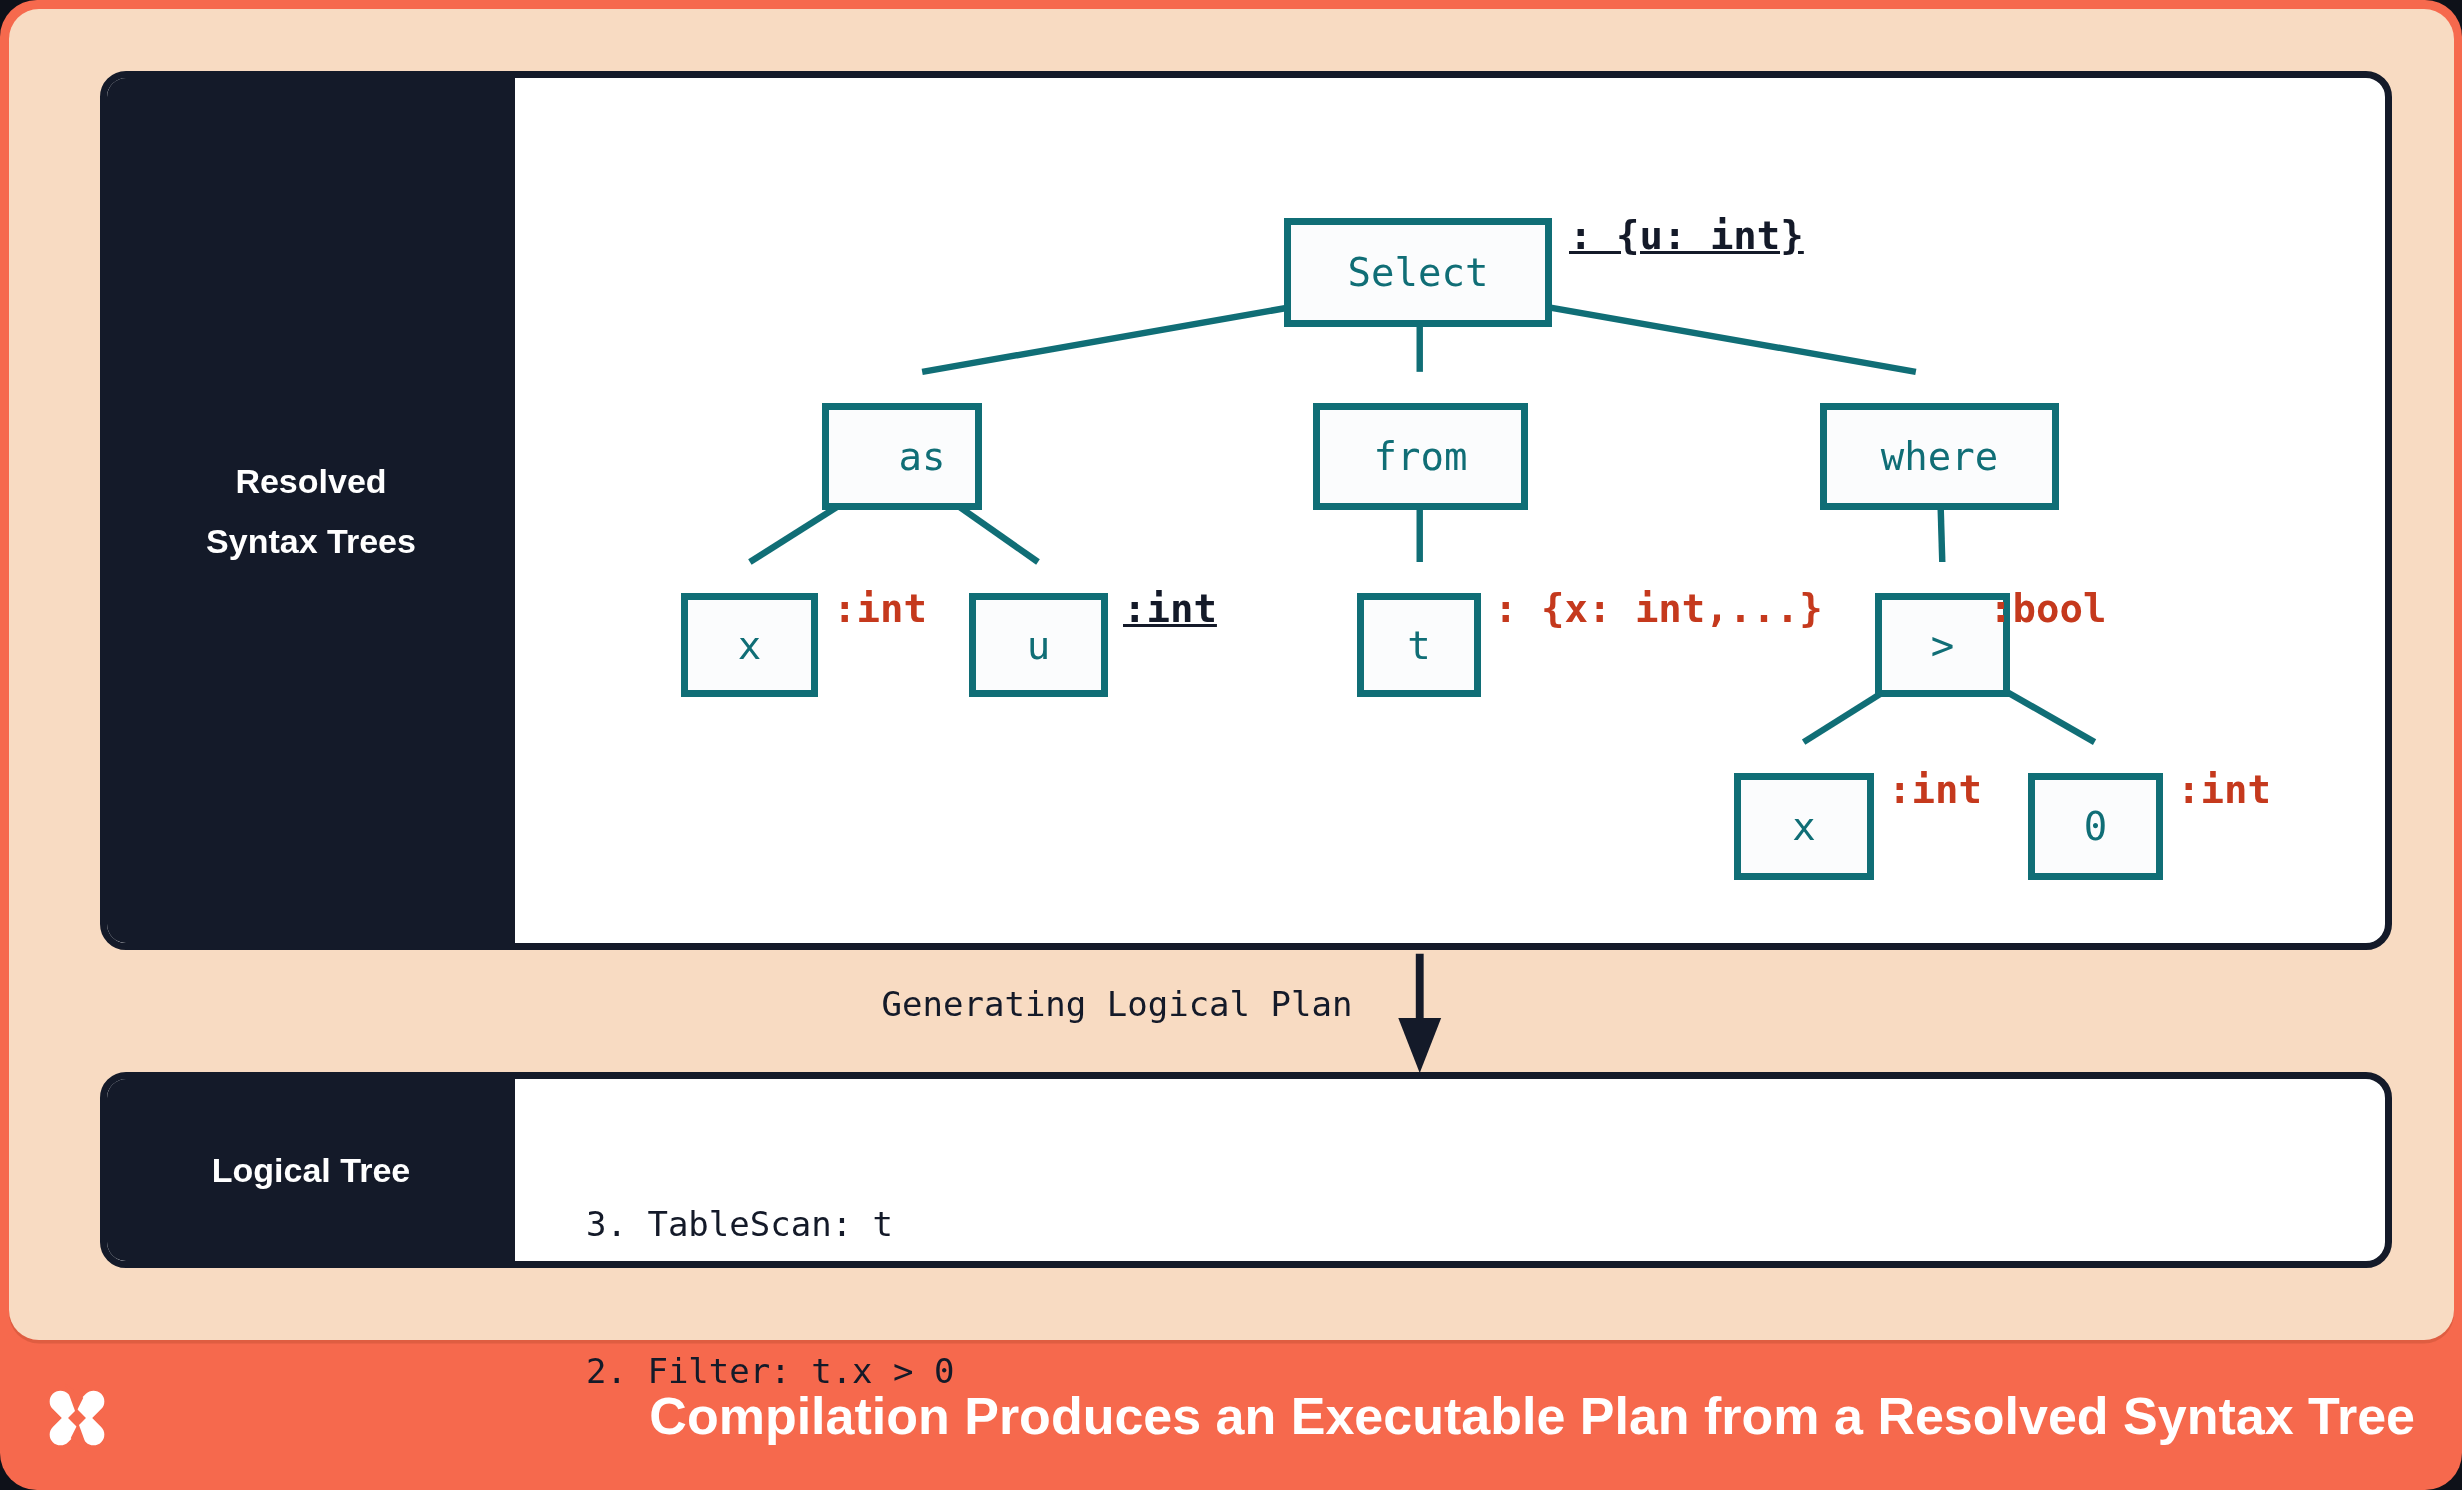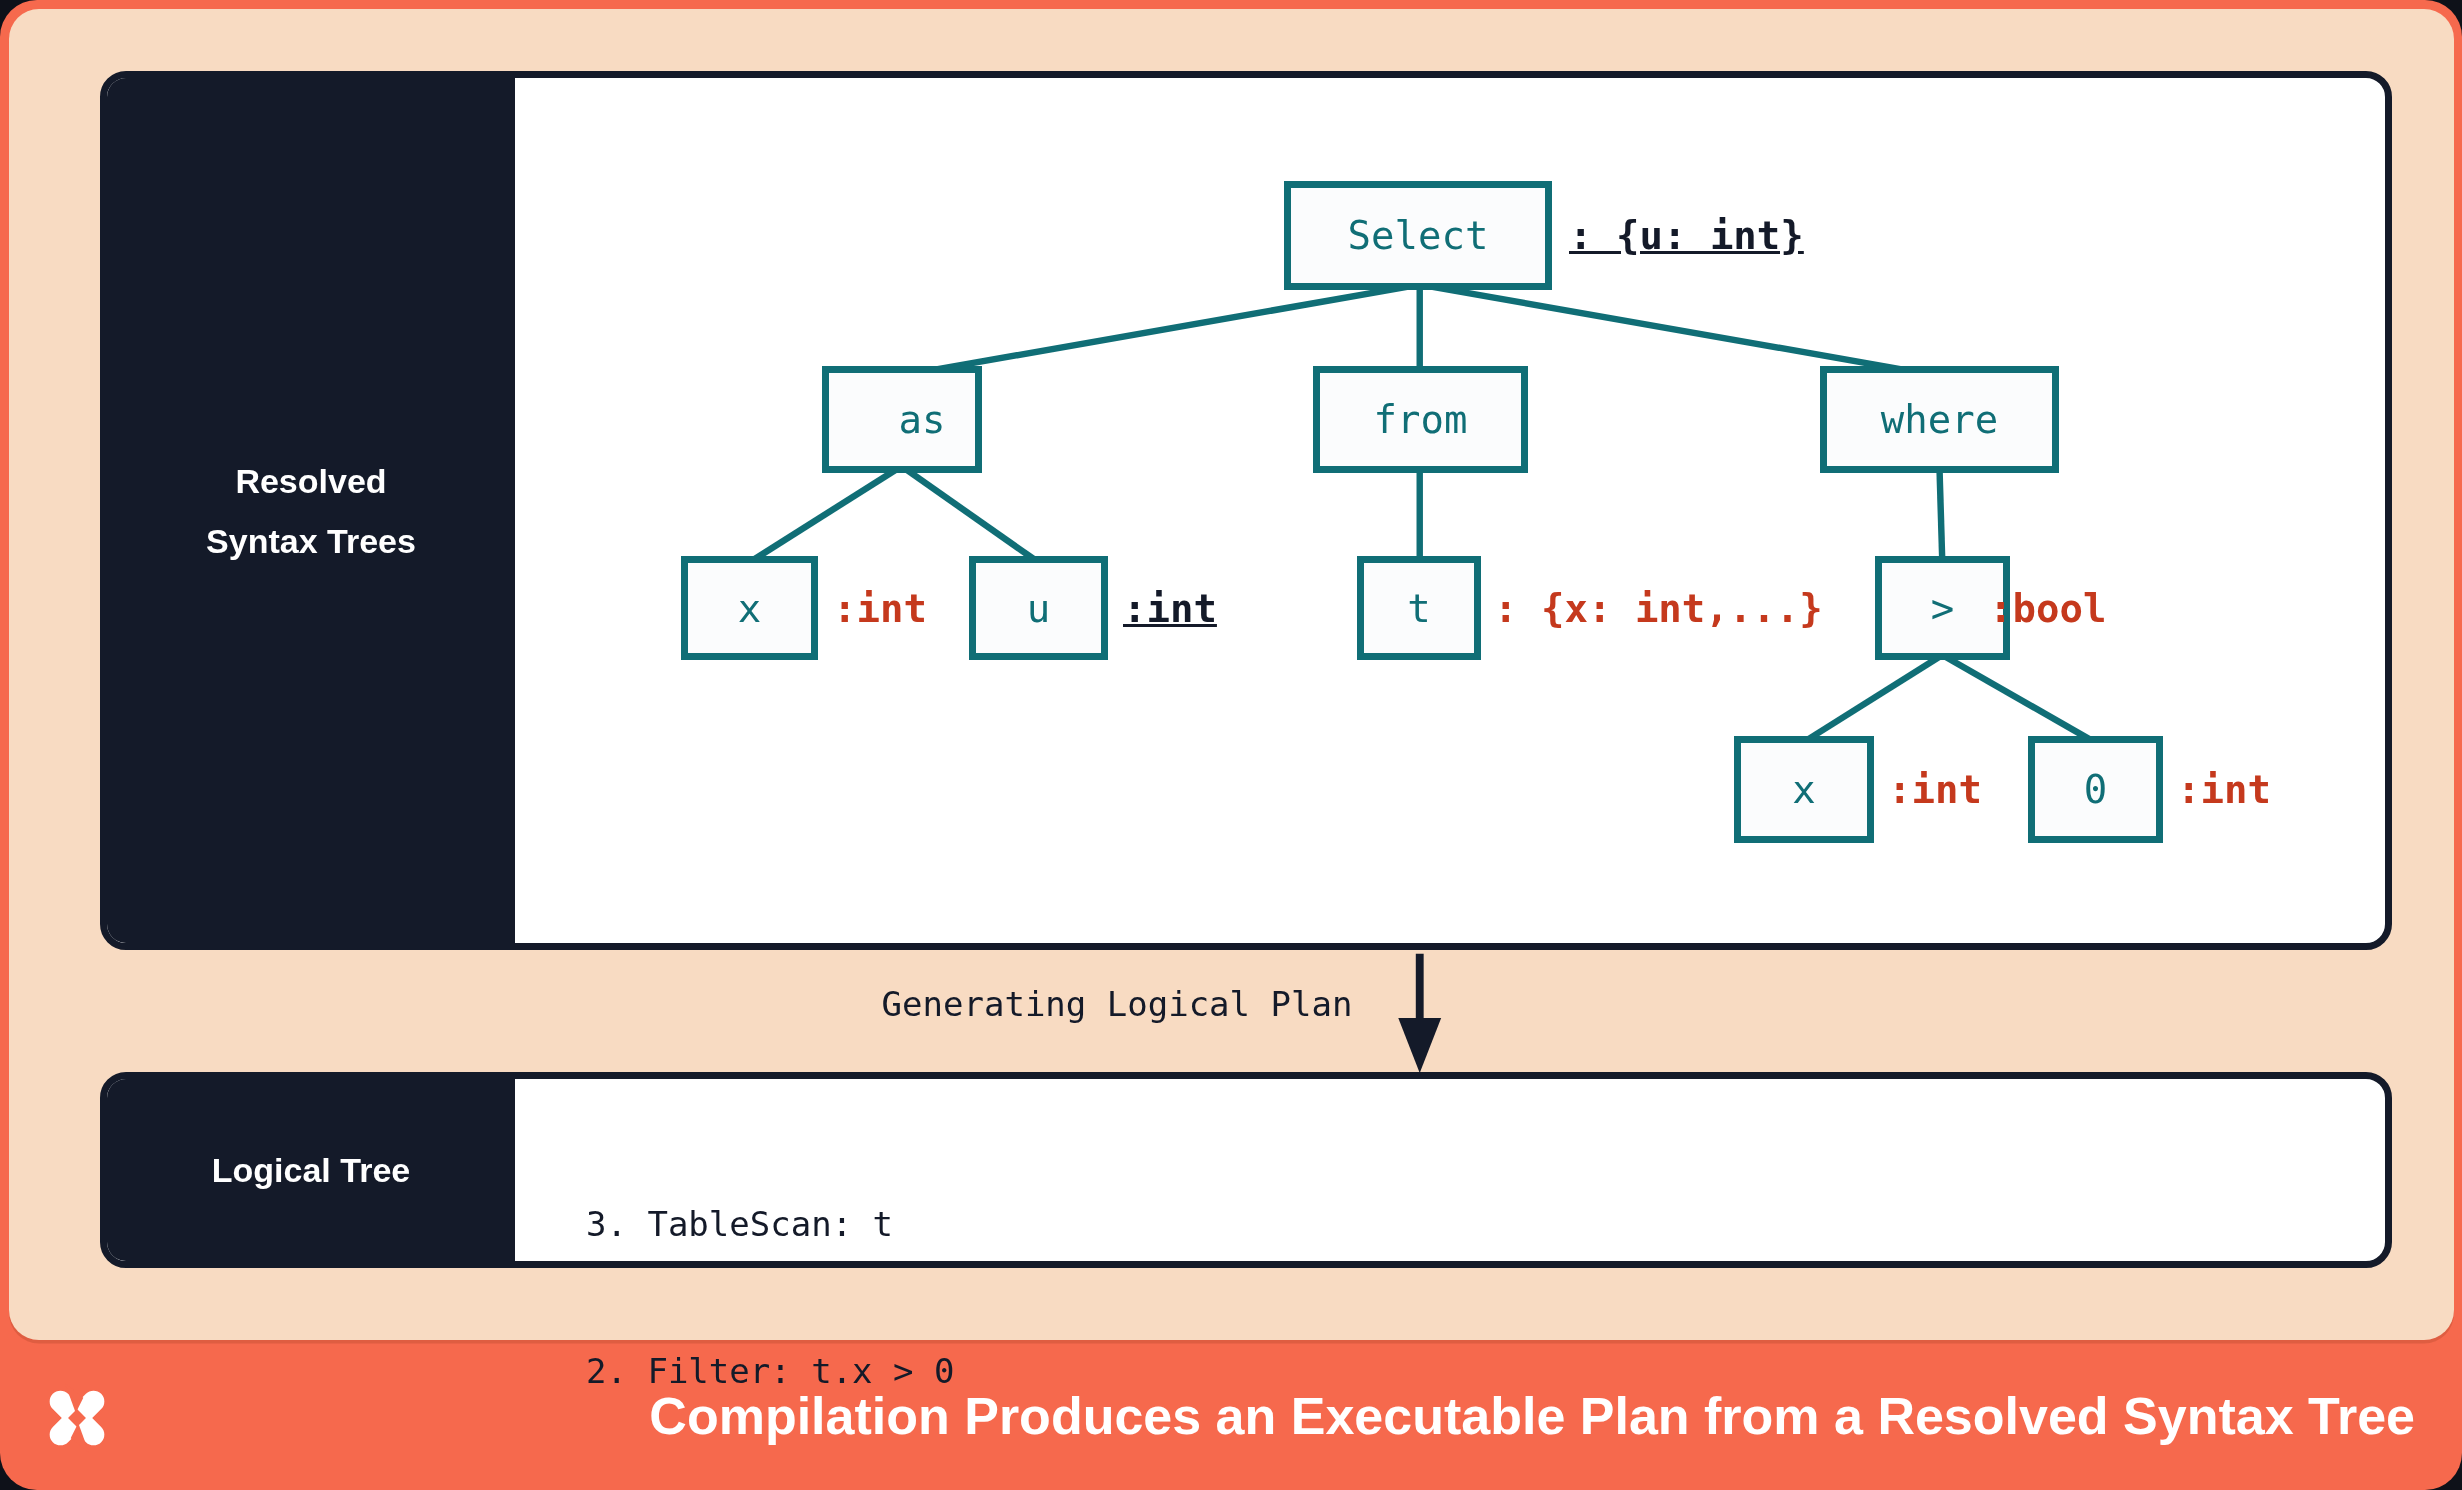--- a/index.html
+++ b/index.html
@@ -30,21 +30,21 @@
     display: flex; flex-direction: column; justify-content: center; align-items: center;
     text-align: center;
   }
   .side-label { font-weight: 700; font-size: 34px; line-height: 60px; }
   .edges { position: absolute; left: 0; top: 0; width: 2462px; height: 1490px; pointer-events: none; }
   .node {
     position: absolute; box-sizing: border-box;
     background: #FBFCFD; border: 7.1px solid #106E76;
     display: flex; align-items: center; justify-content: center;
     font-family: "DejaVu Sans Mono", monospace;
-    font-size: 39px; color: #106E76;
+    font-size: 39px; color: #106E76; margin-top: 37px;
   }
   .ann {
     position: absolute; display: flex; align-items: center;
     font-family: "DejaVu Sans Mono", monospace;
     font-weight: 700; font-size: 39px; white-space: pre;
   }
   .ann-red  { color: #C5391D; }
   .ann-navy { color: #141A29; text-decoration: underline; }
   .transition-label {
     position: absolute; left: 844px; top: 984px; width: 546px;

